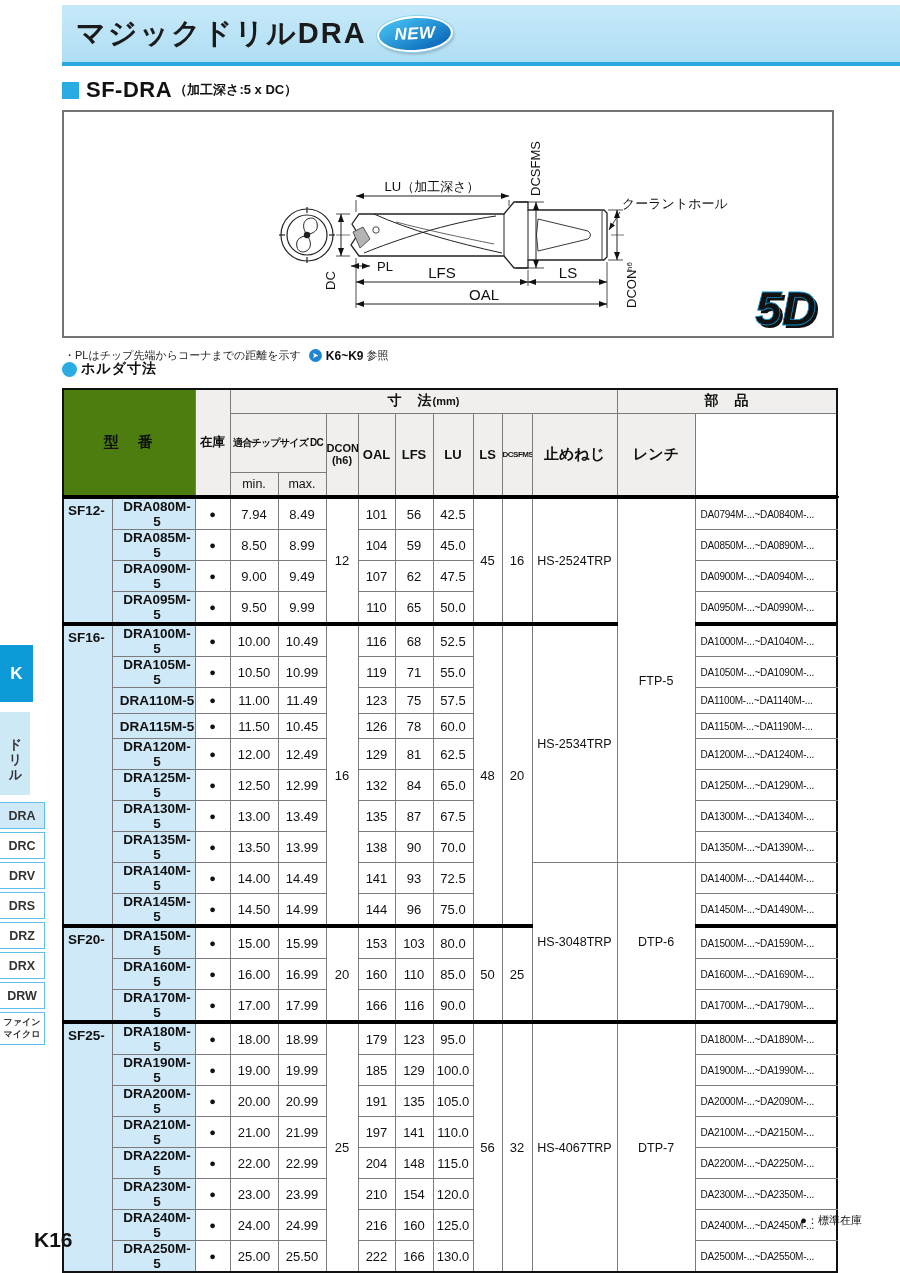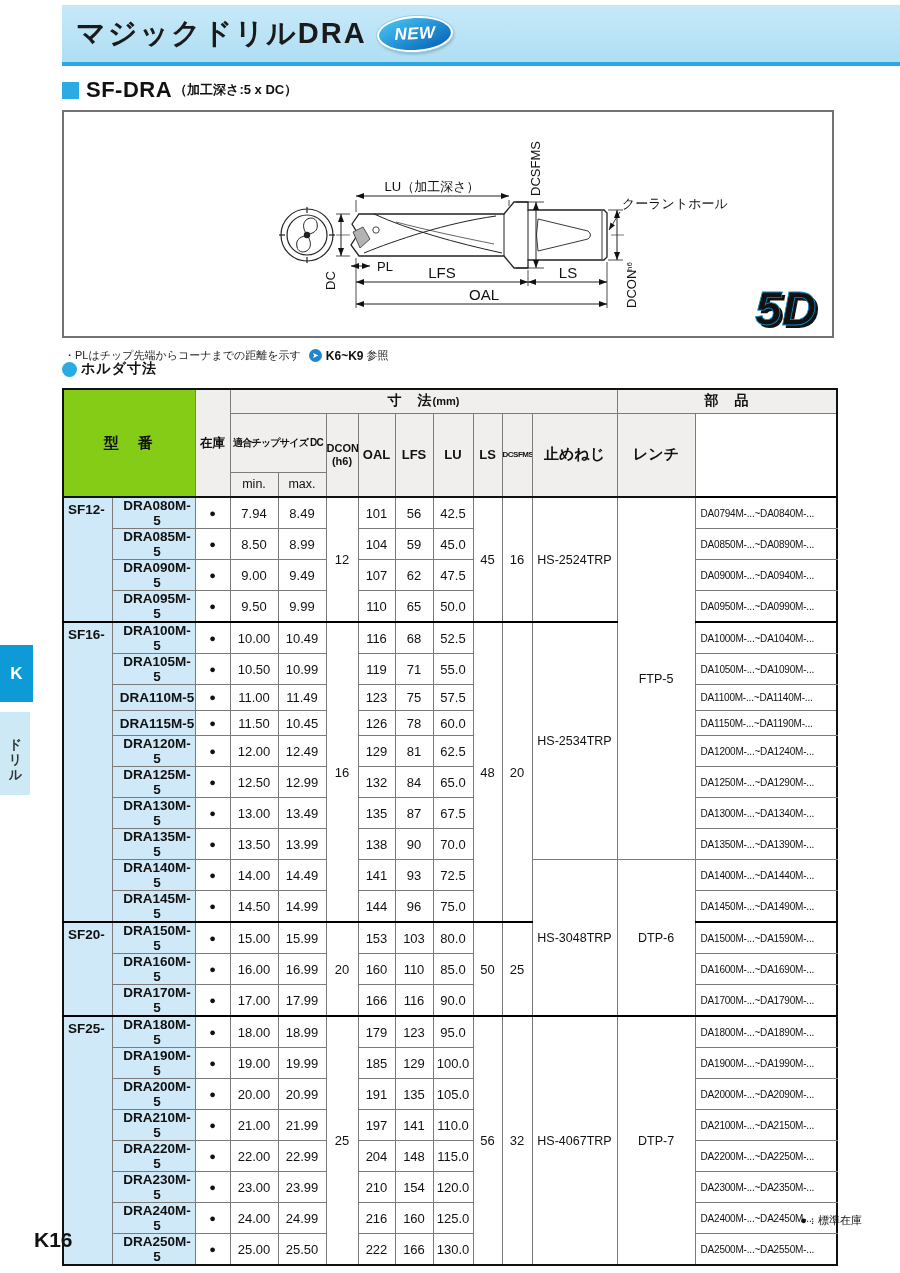--- a/index.html
+++ b/index.html
@@ -40,41 +40,41 @@
   .holder-head { position:absolute; left:62px; top:360px; display:flex; align-items:center; }
   .holder-bullet { width:15px; height:15px; border-radius:50%; background:#2aabe2; margin-right:4px; }
   .holder-title { font-size:14px; font-weight:800; color:#111; letter-spacing:1px; }
 
   
   .tbl-wrap { position:absolute; left:62px; top:388px; }
   table { border-collapse:collapse; table-layout:fixed; width:774px; border:2px solid #111; }
   th, td { border:1px solid #7b7b7b; padding:0; text-align:center; color:#111; overflow:hidden; }
   thead th { background:#f0efed; font-weight:700; }
   thead tr.h1 { height:24px; } thead tr.h2 { height:25px; } thead tr.h3 { height:25px; }
-  th.model-head { background:#84cc16; font-size:15px; letter-spacing:2px; }
+  th.model-head { background:#4d7c0f; font-size:15px; letter-spacing:2px; }
   th.bb { border-bottom:2px solid #111; }
   th.group-head { font-size:14px; letter-spacing:1px; }
   th.group-head .unit { font-size:11px; font-weight:700; letter-spacing:0; }
   th.stock-head { font-size:12.5px; }
   th.tipsize-head { font-size:10px; letter-spacing:-.8px; font-weight:700; }
   th.minmax-head { font-size:12.5px; font-weight:400; }
   th.dcon-head { font-size:11px; line-height:1.15; }
   th.dim-head { font-size:13px; }
   th.dcsfms-head { font-size:8px; letter-spacing:-.5px; }
   th.part-head { font-size:15px; }
   th.chip-head { font-size:13px; }
   th.chip-head .chip-ref { font-size:12px; margin-top:2px; display:flex; align-items:center; justify-content:center; }
   tbody tr { height:25.7px; }
   tbody td { font-size:13px; background:#fff; }
   td.prefix-cell { background:#cfe9f8; vertical-align:top; text-align:left; font-weight:700; font-size:13.5px; padding:4px 0 0 4px; }
   td.model-cell { background:#cfe9f8; text-align:center; font-weight:700; font-size:13.5px; padding-left:7px; }
   td.stock-cell { font-size:11px; }
   td.part-cell { font-size:12.5px; }
   td.chip-cell { font-size:10px; text-align:left; padding-left:5px; letter-spacing:-.2px; white-space:nowrap; }
-  tr.group-start td { border-top:2px solid #000000; }
+  tr.group-start td { border-top:4px solid #000000; }
 
   
   .k-tab { position:absolute; left:0; top:645px; width:33px; height:57px; background:#0d9ad6;
     color:#fff; font-weight:900; font-size:17px; display:flex; align-items:center; justify-content:center; }
   .cat-tab { position:absolute; left:0; top:712px; width:30px; height:83px; background:#cde9f6;
     color:#333; font-weight:700; font-size:13px; writing-mode:vertical-rl; text-orientation:upright;
     display:flex; align-items:center; justify-content:center; letter-spacing:2px; }
   .side-tabs { position:absolute; left:0; top:802px; width:45px; }
   .side-tab { width:45px; height:27px; margin-bottom:3px; border:1px solid #5fc0ea; border-left:none;
     background:#fff; color:#333; font-weight:700; font-size:12.5px;
@@ -534,17 +534,30 @@
             <td class="num-cell">166</td>
             <td class="num-cell">130.0</td>
             <td class="chip-cell">DA2500M-...~DA2550M-...</td>
           </tr>
         </tbody>
     </table>
   </div>
 
   <div class="k-tab">K</div>
   <div class="cat-tab">ドリル</div>
+  <div class="side-tabs">
+      <div class="side-tab active">DRA</div>
+      <div class="side-tab">DRC</div>
+      <div class="side-tab">DRV</div>
+      <div class="side-tab">DRS</div>
+      <div class="side-tab">DRZ</div>
+      <div class="side-tab">DRX</div>
+      <div class="side-tab">DRW</div>
+      <div class="side-tab small">
+        <span>ファイン</span>
+        <span>マイクロ</span>
+      </div>
+    </div>
 
   <div class="page-num">K16</div>
   <div class="stock-legend">●：標準在庫</div>
 
 </div>
 
 </body></html>

